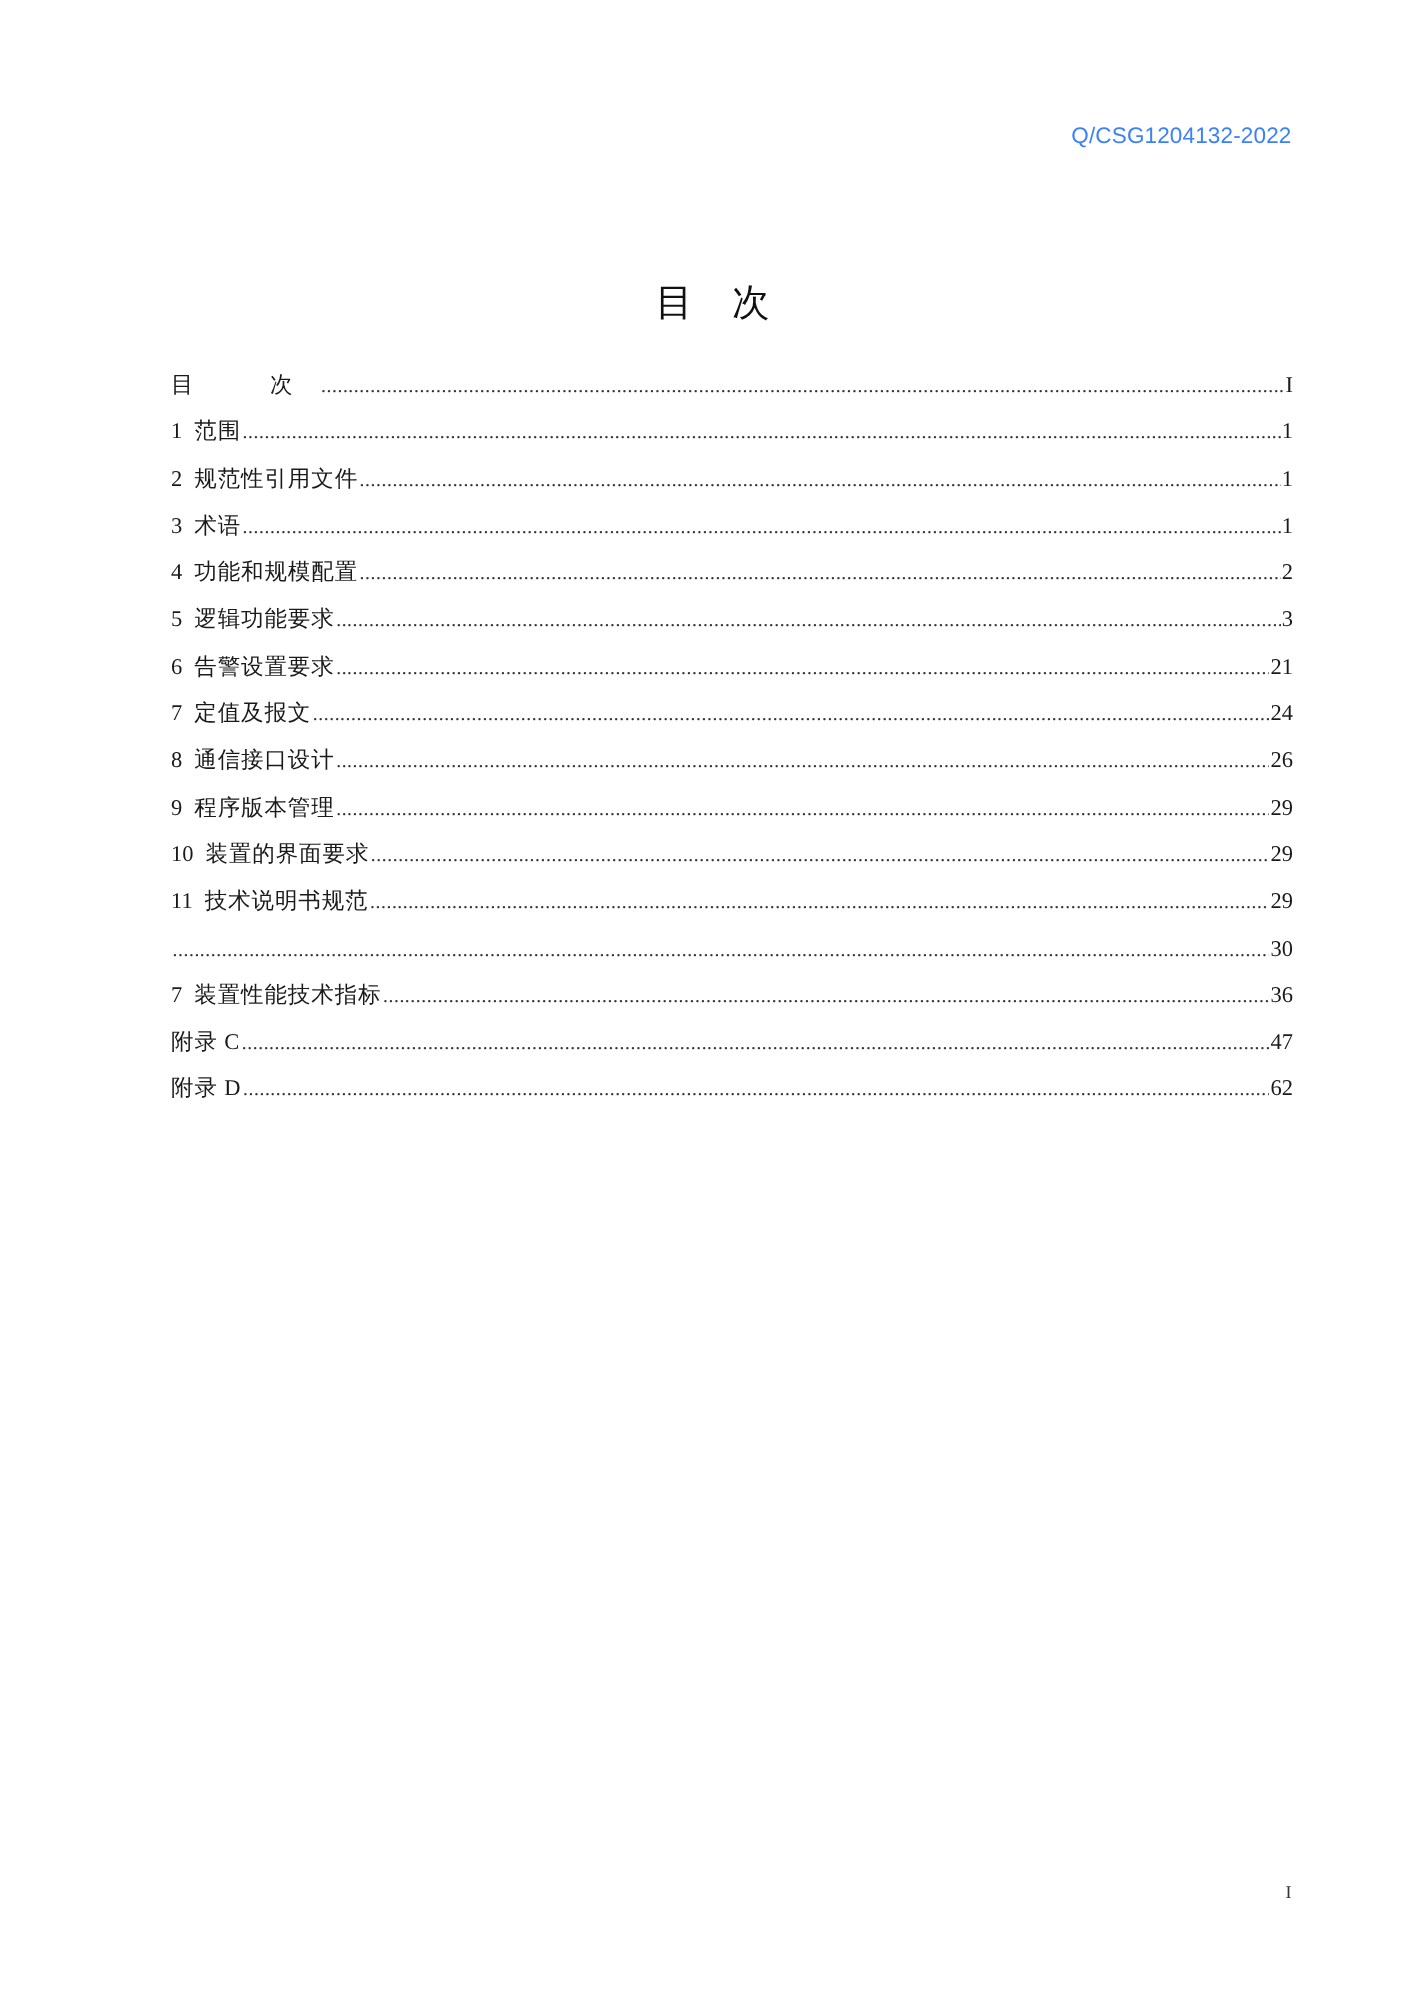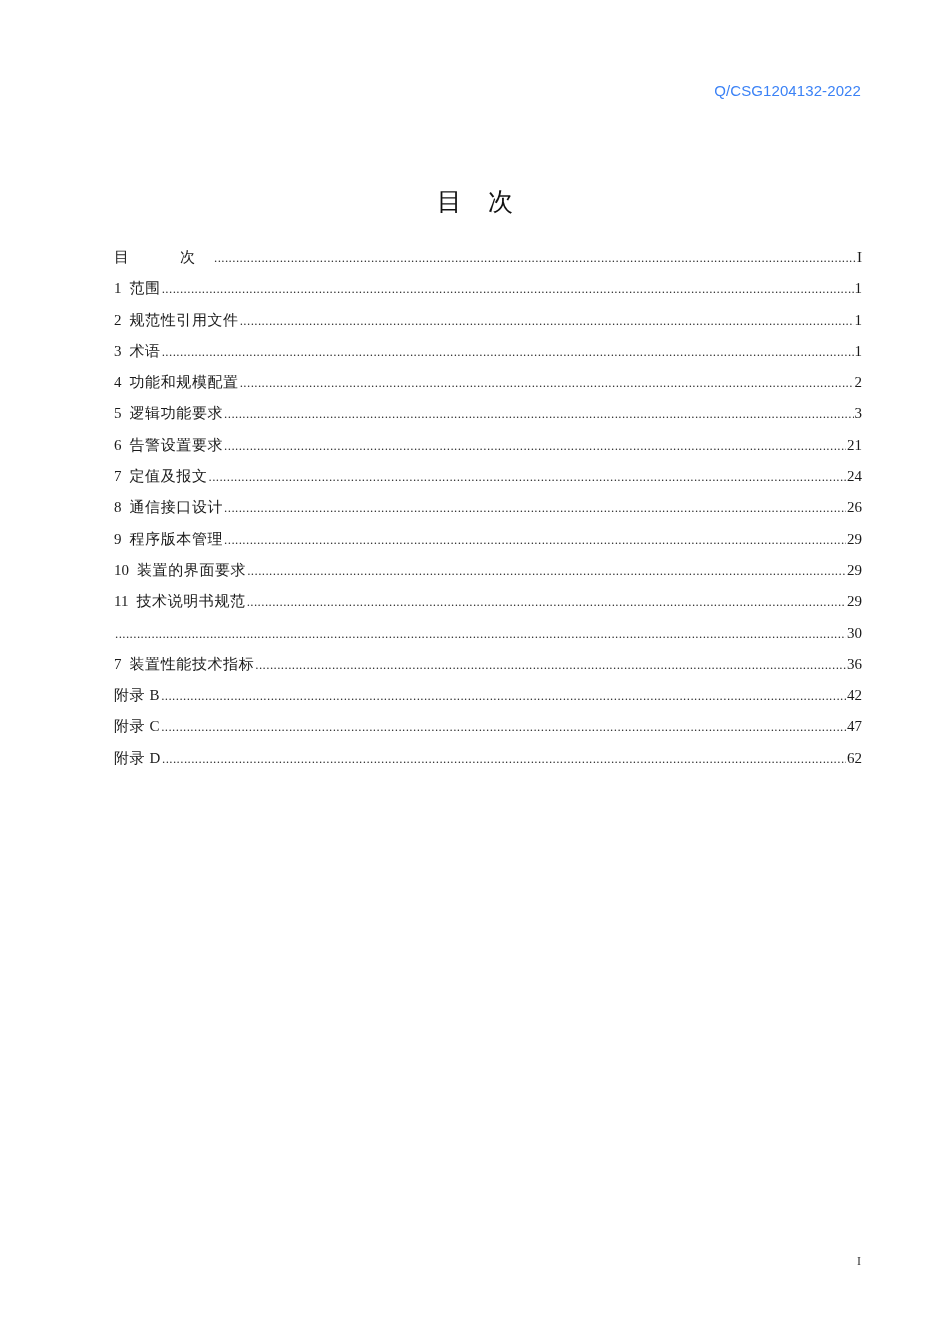--- a/index.html
+++ b/index.html
@@ -200,27 +200,20 @@
     <li class="toc-item">
       <span class="toc-label">
         <span class="toc-num">7</span>
         <span class="toc-text">装置性能技术指标</span>
       </span>
       <span class="toc-leader"></span>
       <span class="toc-page">36</span>
     </li>
     <li class="toc-item">
       <span class="toc-label">
-        <span class="toc-text">附录 B</span>
-      </span>
-      <span class="toc-leader"></span>
-      <span class="toc-page">42</span>
-    </li>
-    <li class="toc-item">
-      <span class="toc-label">
         <span class="toc-text">附录 C</span>
       </span>
       <span class="toc-leader"></span>
       <span class="toc-page">47</span>
     </li>
     <li class="toc-item">
       <span class="toc-label">
         <span class="toc-text">附录 D</span>
       </span>
       <span class="toc-leader"></span>

